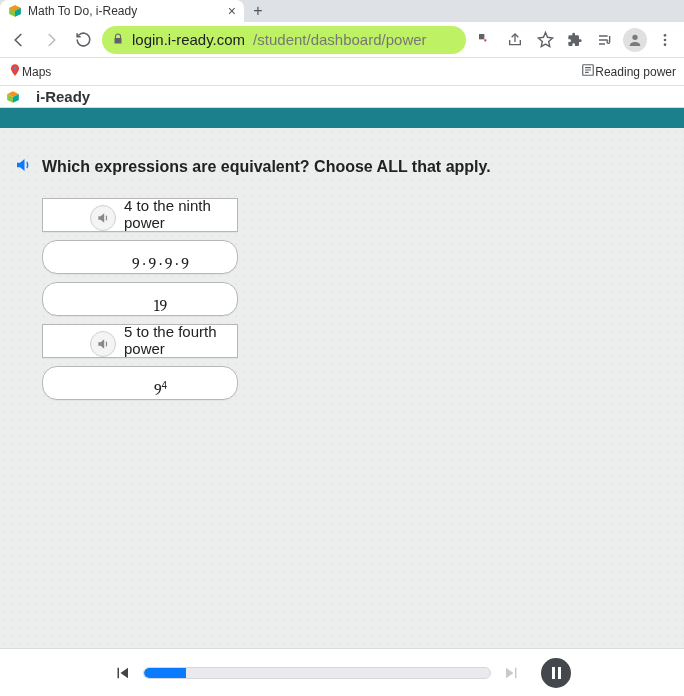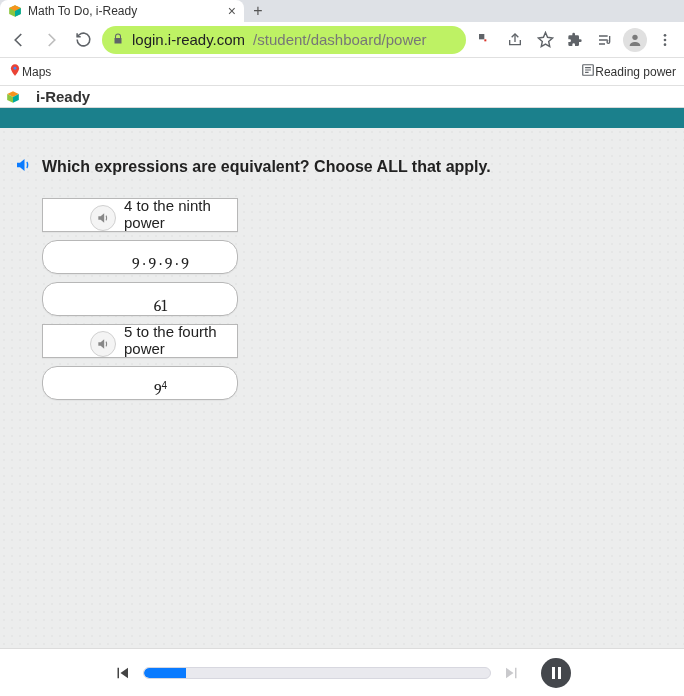--- a/index.html
+++ b/index.html
@@ -219,21 +219,21 @@
             </svg>
         </span>
         <span class="lbl">4 to the ninth power</span>
       </div>
 
       <div class="opt no-audio">
         <span class="lbl">9 · 9 · 9 · 9</span>
       </div>
 
       <div class="opt no-audio">
-        <span class="lbl">61</span>
+        <span class="lbl">19</span>
       </div>
 
       <div class="opt with-audio">
         <span class="aud spk-gray">
           <svg viewBox="0 0 24 24">
               <path d="M4 9v6h4l6 5V4L8 9H4z" fill="#888"></path>
               <path d="M17 8c1.5 1.2 1.5 6.8 0 8" stroke="#888" stroke-width="2" fill="none"></path>
             </svg>
         </span>
         <span class="lbl">5 to the fourth power</span>

